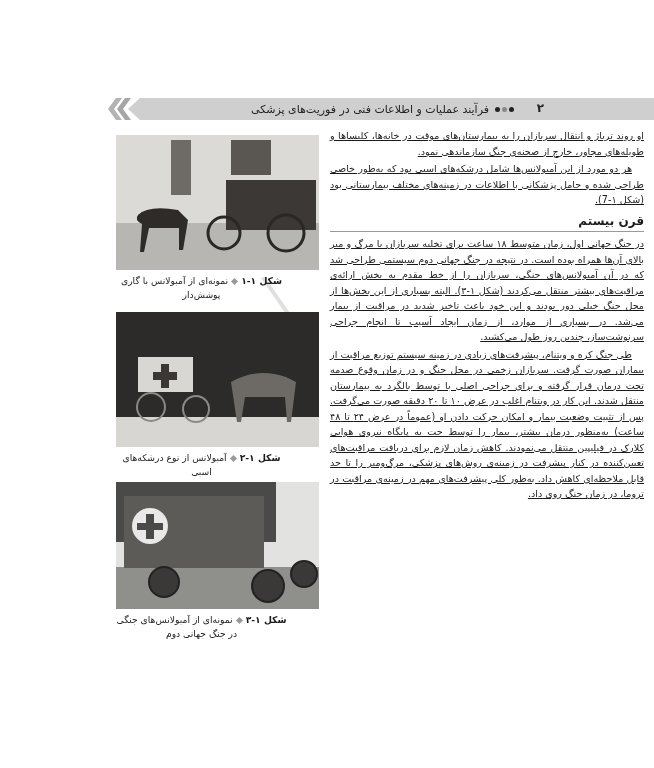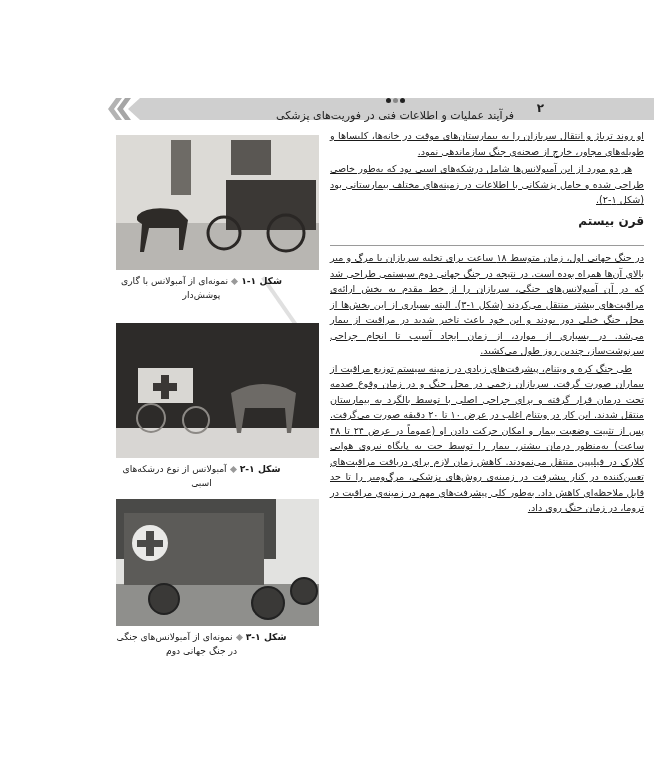--- a/index.html
+++ b/index.html
@@ -17,36 +17,36 @@
     clip-path: polygon(12px 0, 100% 0, 100% 100%, 12px 100%, 0 50%);
   }
   .chev {
     position:absolute; top:0; width:14px; height:22px; background:#b3b3b3;
     clip-path: polygon(8px 0, 14px 0, 6px 50%, 14px 100%, 8px 100%, 0 50%);
   }
   .chev.c1 { left:0; }
   .chev.c2 { left:9px; background:#a6a6a6; }
   .header-inner {
     position:absolute; right:112px; top:0; height:22px; display:flex; align-items:center;
-    direction:rtl; gap:6px; font-size:11px; color:#222;flex-direction:column;
+    direction:rtl; gap:6px; font-size:11px; color:#222;
   }
   .page-num { position:absolute; right:110px; top:3px; font-size:12px; font-weight:bold; color:#222; }
   .dots { display:inline-flex; gap:2px; align-items:center; direction:ltr; }
   .dot { width:5px; height:5px; border-radius:50%; background:#222; display:inline-block; }
   .dot.light { background:#888; }
 
   
   .col {
     position:absolute; left:330px; top:128px; width:314px;
     direction:rtl; text-align:justify; font-size:9.6px; line-height:15.5px; color:#1a1a1a;
   }
   .col p { margin:0 0 2px 0;text-decoration:underline; }
   .col p.indent { text-indent:12px; }
   .section-title {
-    margin:6px 0 4px 0; padding-bottom:16px; border-bottom:1px solid #9a9a9a;
+    margin:6px 0 4px 0; padding-bottom:2px; border-bottom:1px solid #9a9a9a;
     font-size:12px; font-weight:bold;
   }
 
   
   .fig { position:absolute; left:116px; width:171px; }
   .photo { position:relative; width:203px; overflow:hidden; background:#888; }
   .caption {
     direction:rtl; text-align:center; font-size:9.2px; line-height:14px; margin-top:4px; color:#1a1a1a;
   }
   .caption .lbl { font-weight:bold; }
@@ -91,57 +91,57 @@
         <circle cx="108" cy="98" r="16" fill="none" stroke="#2a2725" stroke-width="3"></circle>
         <circle cx="170" cy="98" r="18" fill="none" stroke="#2a2725" stroke-width="3"></circle>
         <path d="M22 80 q10 -10 40 -5 l10 10 l-5 30 h-4 l0 -22 h-30 l-5 24 h-4 l2 -28 q-8 -4 -4 -9z" fill="#2e2b28"></path>
       </svg>
     </div>
     <div class="caption">
       <span class="lbl">شکل ۱-۱</span><span class="bullet"></span><span>نمونه‌ای از آمبولانس با گاری پوشش‌دار</span>
     </div>
   </div>
 
-  <div class="fig" style="top:323px;">
+  <div class="fig" style="top:312px;">
     <div class="photo" style="height:135px;">
       <svg width="203" height="135" viewBox="0 0 203 135">
         <rect width="203" height="135" fill="#d8d6d3"></rect>
         <rect x="0" y="0" width="203" height="105" fill="#2d2b29"></rect>
         <rect x="22" y="45" width="55" height="35" fill="#d9d7d3"></rect>
         <path d="M45 52 h8 v8 h8 v8 h-8 v8 h-8 v-8 h-8 v-8 h8z" fill="#3a3735"></path>
         <circle cx="35" cy="95" r="14" fill="none" stroke="#8c8985" stroke-width="2"></circle>
         <circle cx="80" cy="97" r="13" fill="none" stroke="#8c8985" stroke-width="2"></circle>
         <path d="M115 70 q25 -15 55 -5 l10 5 l-5 40 h-4 l-2 -25 h-40 l-4 25 h-4 z" fill="#6d6a66"></path>
       </svg>
     </div>
     <div class="caption">
       <span class="lbl">شکل ۱-۲</span><span class="bullet"></span><span>آمبولانس از نوع درشکه‌های اسبی</span>
     </div>
   </div>
 
-  <div class="fig" style="top:482px;margin-top:17px;">
+  <div class="fig" style="top:482px;">
     <div class="photo" style="height:127px;">
       <svg width="203" height="127" viewBox="0 0 203 127">
         <rect width="203" height="127" fill="#e2e2e0"></rect>
         <rect x="0" y="0" width="160" height="60" fill="#4a4a48"></rect>
         <rect x="0" y="85" width="203" height="42" fill="#8f8f8c"></rect>
         <rect x="8" y="14" width="140" height="72" fill="#5c5b58"></rect>
         <circle cx="34" cy="44" r="18" fill="#e9e9e7"></circle>
         <path d="M30 32 h8 v9 h9 v7 h-9 v9 h-8 v-9 h-9 v-7 h9z" fill="#4a4a48"></path>
         <circle cx="48" cy="100" r="15" fill="#3a3937" stroke="#222" stroke-width="2"></circle>
         <circle cx="152" cy="104" r="16" fill="#3a3937" stroke="#222" stroke-width="2"></circle>
         <circle cx="188" cy="92" r="13" fill="#3a3937" stroke="#222" stroke-width="2"></circle>
       </svg>
     </div>
     <div class="caption">
       <span class="lbl">شکل ۱-۳</span><span class="bullet"></span><span>نمونه‌ای از آمبولانس‌های جنگی در جنگ جهانی دوم</span>
     </div>
   </div>
 
   <div class="col">
     <p>او روند تریاژ و انتقال سربازان را به بیمارستان‌های موقت در خانه‌ها، کلیساها و طویله‌های مجاور، خارج از صحنه‌ی جنگ سازماندهی نمود.</p>
-    <p class="indent">هر دو مورد از این آمبولانس‌ها شامل درشکه‌های اسبی بود که به‌طور خاصی طراحی شده و حامل پزشکانی با اطلاعات در زمینه‌های مختلف بیمارستانی بود (شکل ۱-۲).</p>
+    <p class="indent">هر دو مورد از این آمبولانس‌ها شامل درشکه‌های اسبی بود که به‌طور خاصی طراحی شده و حامل پزشکانی با اطلاعات در زمینه‌های مختلف بیمارستانی بود (شکل ۱-7).</p>
     <div class="section-title">قرن بیستم</div>
     <p>در جنگ جهانی اول، زمان متوسط ۱۸ ساعت برای تخلیه سربازان با مرگ و میر بالای آن‌ها همراه بوده است. در نتیجه در جنگ جهانی دوم سیستمی طراحی شد که در آن آمبولانس‌های جنگی، سربازان را از خط مقدم به بخش ارائه‌ی مراقبت‌های بیشتر منتقل می‌کردند (شکل ۱-۳). البته بسیاری از این بخش‌ها از محل جنگ خیلی دور بودند و این خود باعث تاخیر شدید در مراقبت از بیمار می‌شد. در بسیاری از موارد، از زمان ایجاد آسیب تا انجام جراحی سرنوشت‌ساز، چندین روز طول می‌کشید.</p>
     <p class="indent">طی جنگ کره و ویتنام، پیشرفت‌های زیادی در زمینه سیستم توزیع مراقبت از بیماران صورت گرفت. سربازان زخمی در محل جنگ و در زمان وقوع صدمه تحت درمان قرار گرفته و برای جراحی اصلی با توسط بالگرد به بیمارستان منتقل شدند. این کار در ویتنام اغلب در عرض ۱۰ تا ۲۰ دقیقه صورت می‌گرفت. پس از تثبیت وضعیت بیمار و امکان حرکت دادن او (عموماً در عرض ۲۴ تا ۴۸ ساعت) به‌منظور درمان بیشتر، بیمار را توسط جت به پایگاه نیروی هوایی کلارک در فیلیپین منتقل می‌نمودند. کاهش زمان لازم برای دریافت مراقبت‌های تعیین‌کننده در کنار پیشرفت در زمینه‌ی روش‌های پزشکی، مرگ‌ومیر را تا حد قابل ملاحظه‌ای کاهش داد. به‌طور کلی پیشرفت‌های مهم در زمینه‌ی مراقبت در تروما، در زمان جنگ روی داد.</p>
   </div>
 
 </div>
 
 </body></html>

